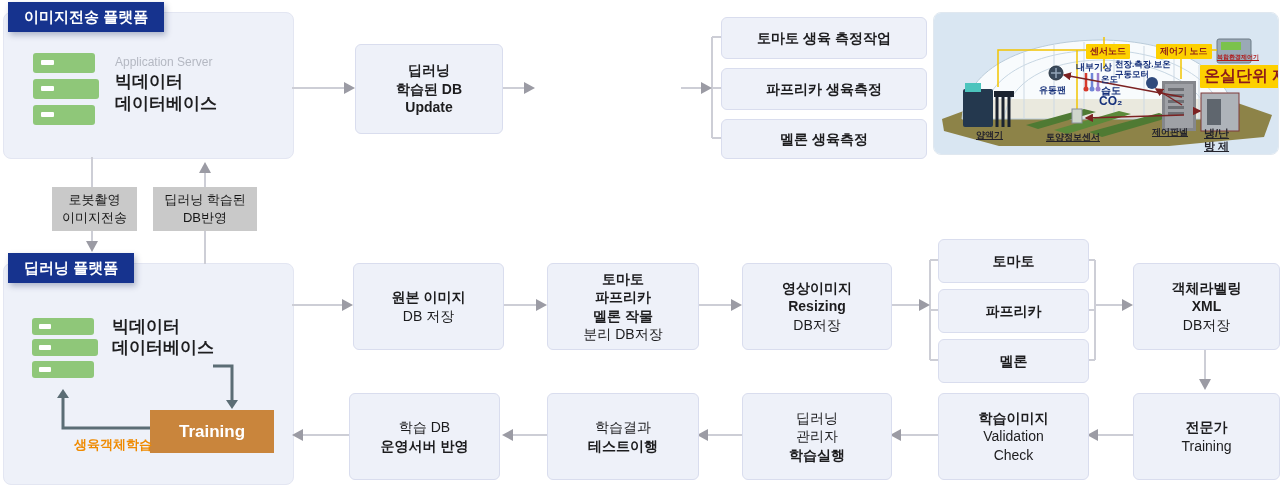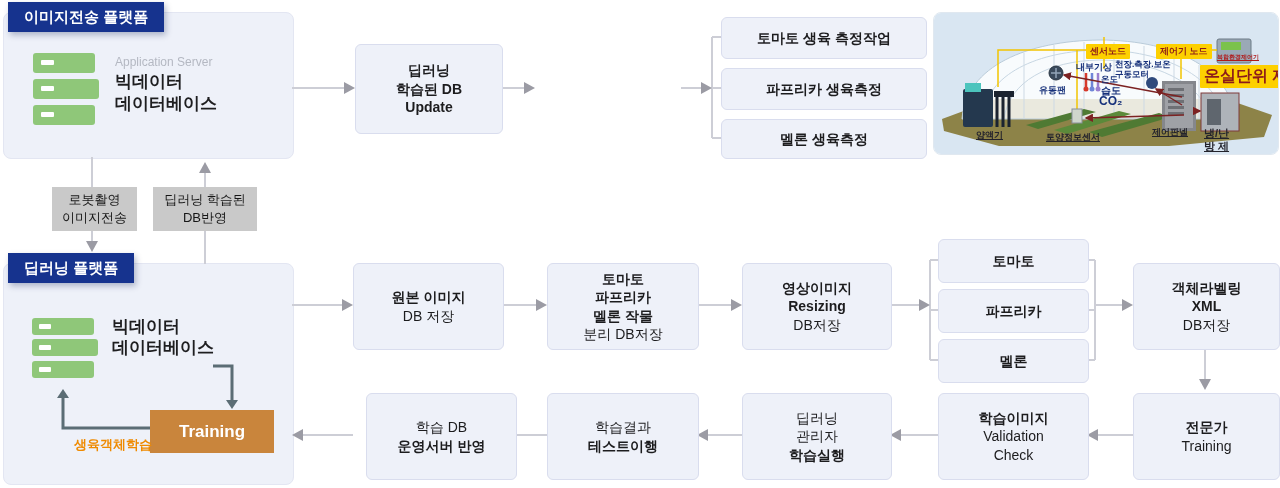--- a/index.html
+++ b/index.html
@@ -272,18 +272,18 @@
   </div>
   <div class="box" style="left:742px;top:393px;width:148px;height:85px">
     <span class="r">딥러닝</span>
     <span class="r">관리자</span>
     <span class="b">학습실행</span>
   </div>
   <div class="box" style="left:547px;top:393px;width:150px;height:85px">
     <span class="r">학습결과</span>
     <span class="b">테스트이행</span>
   </div>
-  <div class="box" style="left:366px;top:393px;width:149px;height:85px">
+  <div class="box" style="left:349px;top:393px;width:149px;height:85px">
     <span class="r">학습 DB</span>
     <span class="b">운영서버 반영</span>
   </div>
 
 </div>
 
 </body></html>

